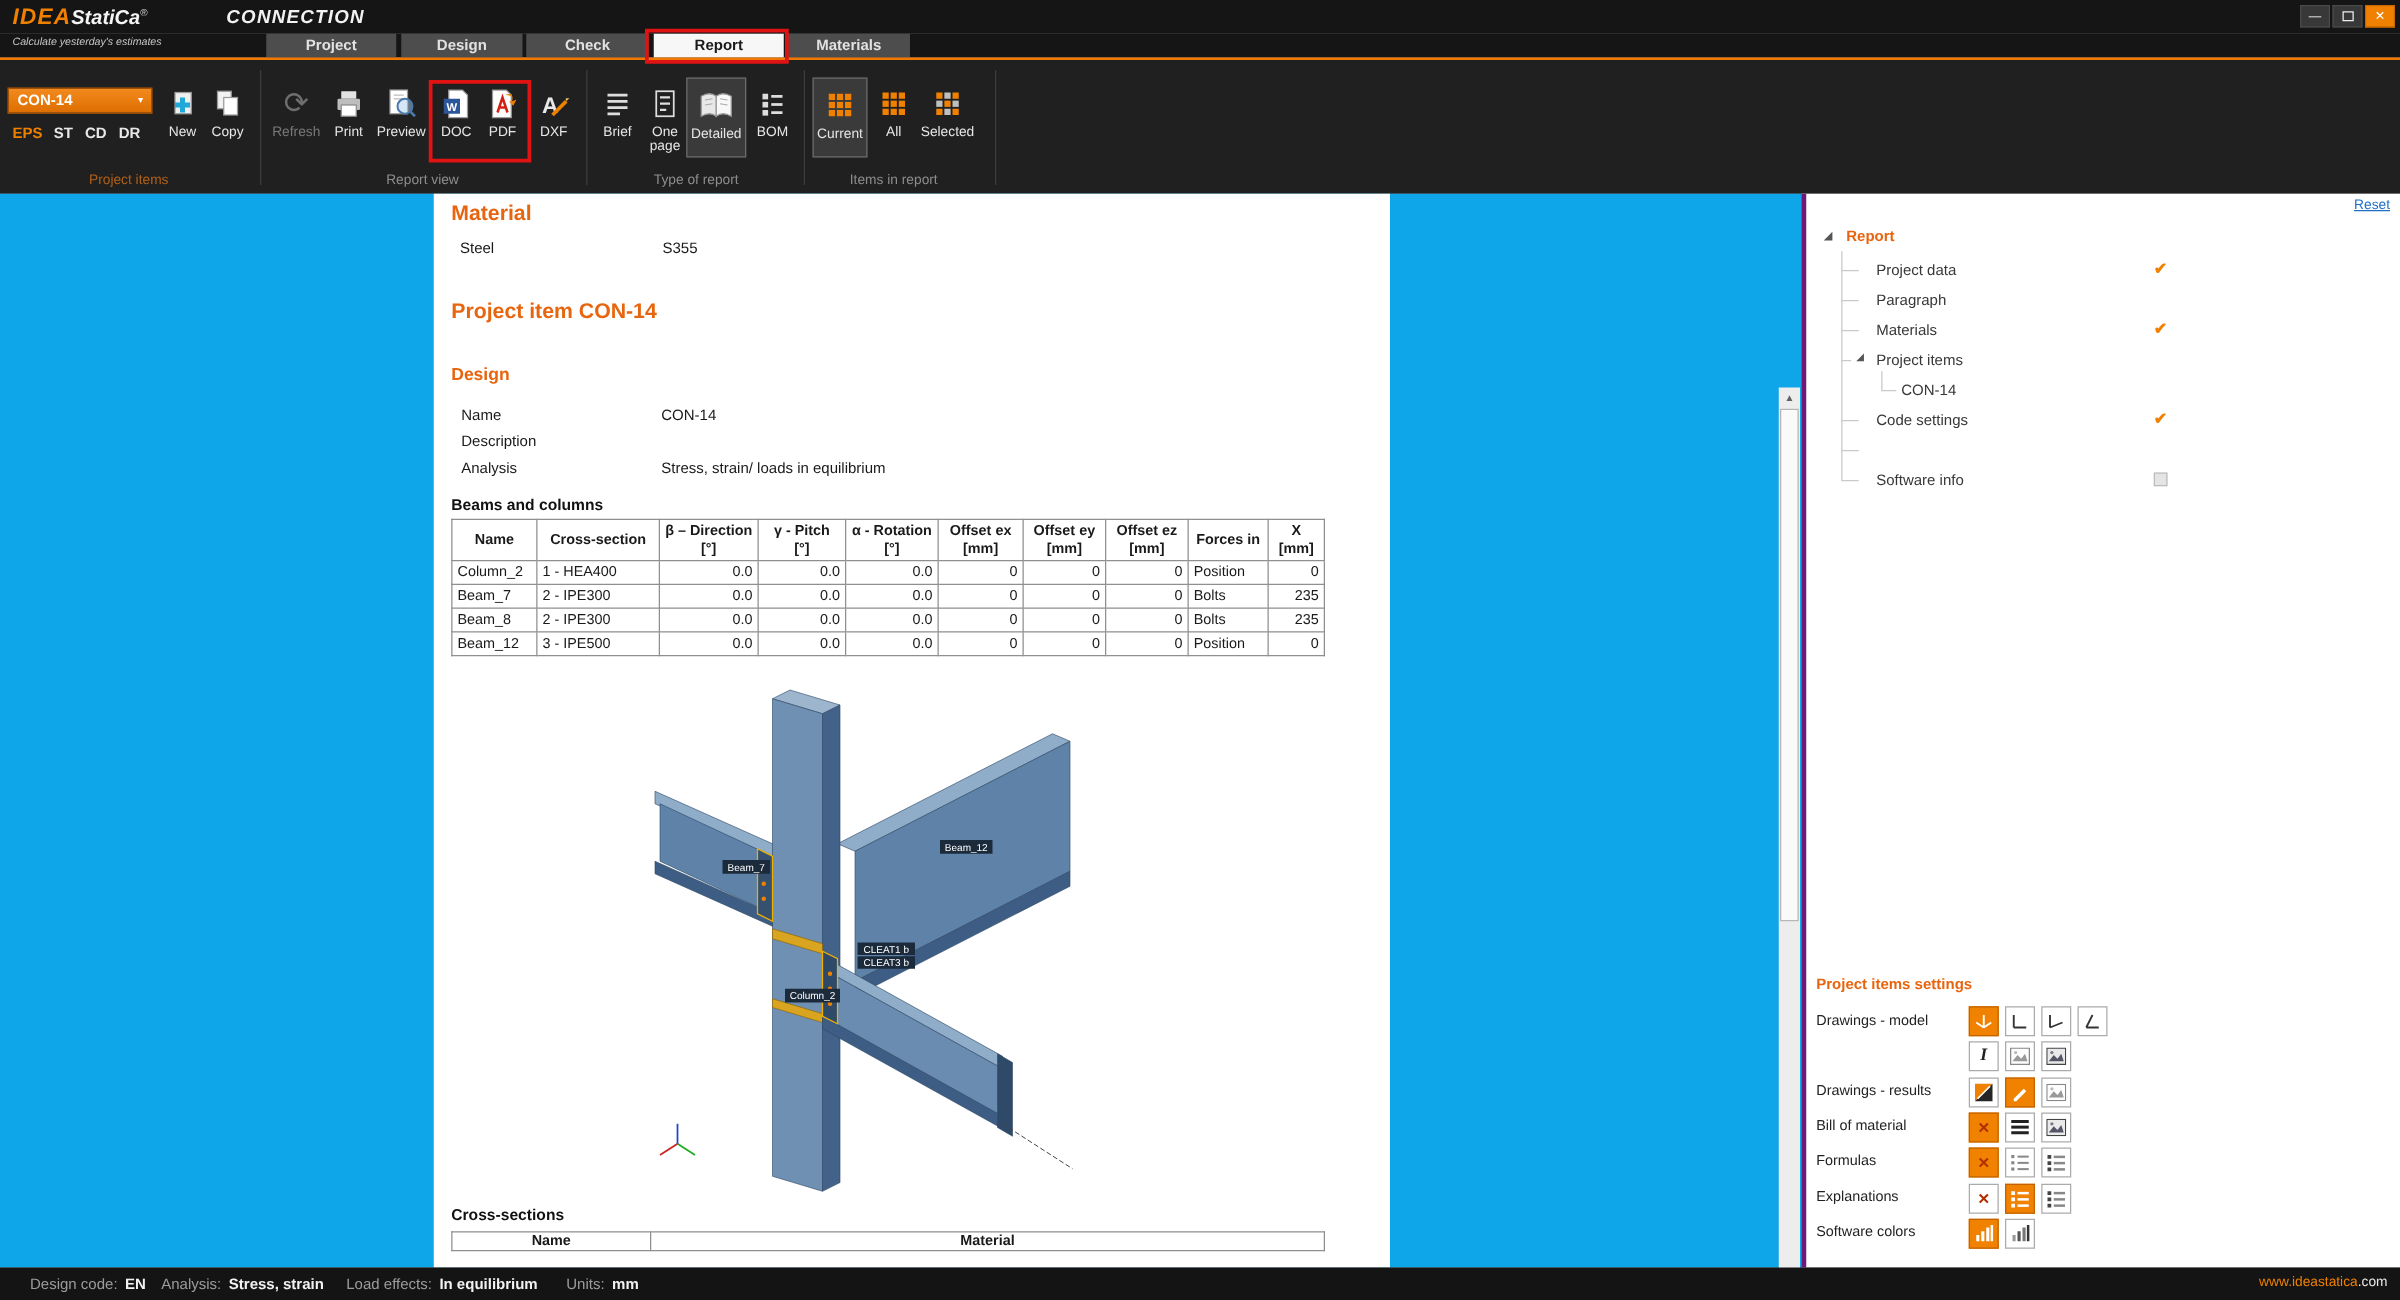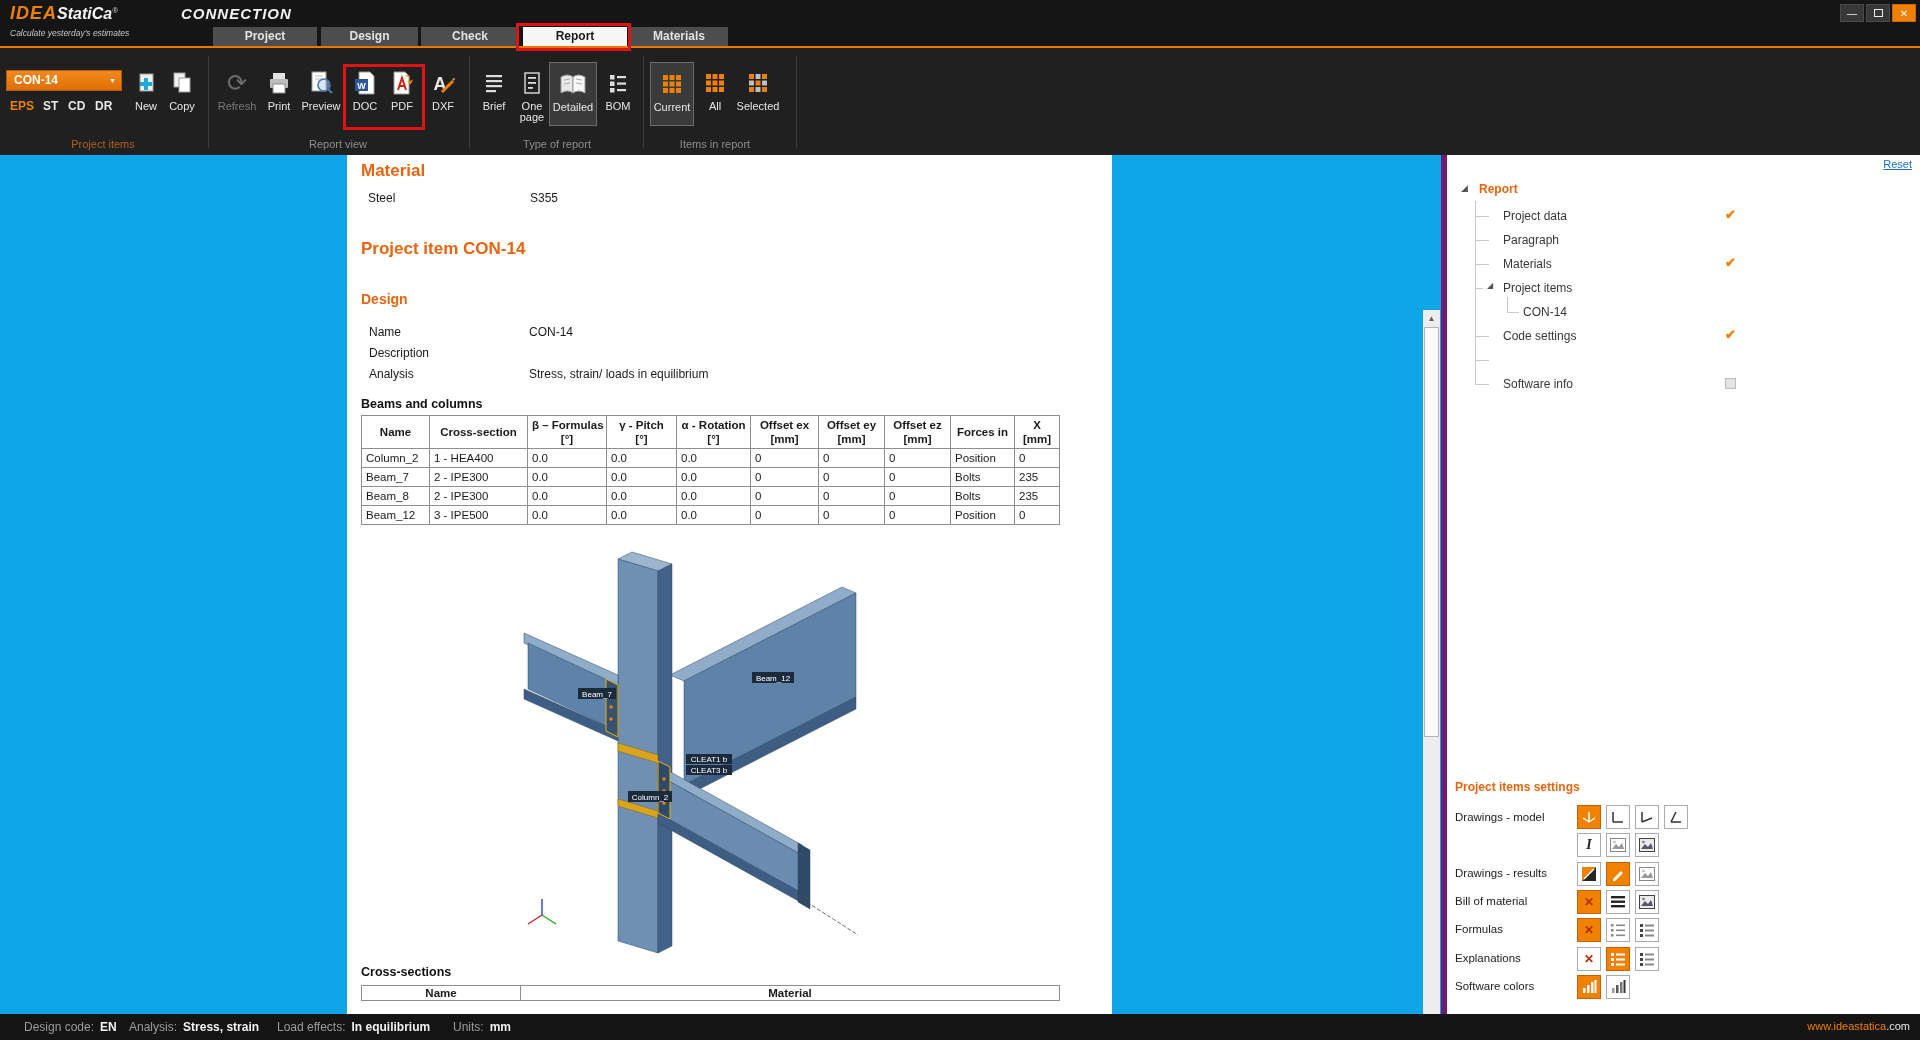--- a/index.html
+++ b/index.html
@@ -47,29 +47,29 @@
 .h1{position:absolute;font-size:17px;font-weight:bold;color:#E8650F;white-space:nowrap}
 .h2{position:absolute;font-size:14px;font-weight:bold;color:#E8650F;white-space:nowrap}
 .h3{position:absolute;font-size:12.5px;font-weight:bold;color:#111;white-space:nowrap}
 .kv-l{position:absolute;font-size:12px;color:#1A1A1A;white-space:nowrap}
 .kv-v{position:absolute;font-size:12px;color:#1A1A1A;white-space:nowrap}
 .rpt-table{border-collapse:collapse;table-layout:fixed;font-size:11.5px;color:#1A1A1A;background:#FFF}
 .rpt-table td,.rpt-table th{border:1px solid #8F8F8F;padding:1px 4px;overflow:hidden;white-space:nowrap}
 .rpt-table th{font-weight:bold;text-align:center}
 .rpt-table td{height:19px}
 .th-wrap{display:flex;flex-direction:column;justify-content:center;min-height:30px;line-height:14px}
-.ta-r{text-align:left}.ta-l{text-align:left}
+.ta-r{text-align:right}.ta-l{text-align:left}
 
 
 #vscroll{position:absolute;left:1423px;top:155px;width:17px;height:859px;background:#EDEDED}
 .scr-arrow{position:absolute;left:0;width:17px;height:17px;display:flex;align-items:center;justify-content:center;font-size:8px;color:#606060}
 .scr-thumb{position:absolute;left:1px;width:15px;background:#FAFAFA;border:1px solid #B5B5B5}
 
 
-#rpanel{position:absolute;left:1441px;top:155px;width:479px;height:859px;background:#FFF;border-left:6px solid #701a75}
+#rpanel{position:absolute;left:1441px;top:155px;width:479px;height:859px;background:#FFF;border-left:4px solid #701a75}
 .reset{position:absolute;right:8px;top:3px;color:#1F6FC4;font-size:11px;text-decoration:underline}
 .tree-root-lb{position:absolute;font-size:12px;font-weight:bold;color:#E8650F;white-space:nowrap}
 .texp{position:absolute;font-size:9px;color:#555}
 .tree-row{position:absolute;left:0;width:100%;height:18px}
 .tlabel{position:absolute;top:2px;font-size:12px;color:#383838;white-space:nowrap}
 .tcheck{position:absolute;top:0;color:#F08000;font-size:13px;font-weight:bold}
 .tbox{position:absolute;width:11px;height:11px;top:3px;background:#E4E4E4;border:1px solid #BDBDBD}
 .gl{position:absolute;background:#C9C9C9}
 .set-h{position:absolute;font-size:12px;font-weight:bold;color:#E8650F}
 .set-lb{position:absolute;font-size:11.5px;color:#222;white-space:nowrap}
@@ -374,21 +374,21 @@
                 </div>
               </th>
           <th>
                 <div class="th-wrap">
                   <div>Cross-section</div>
                   <div></div>
                 </div>
               </th>
           <th>
                 <div class="th-wrap">
-                  <div>β – Formulas</div>
+                  <div>β – Direction</div>
                   <div>[°]</div>
                 </div>
               </th>
           <th>
                 <div class="th-wrap">
                   <div>γ - Pitch</div>
                   <div>[°]</div>
                 </div>
               </th>
           <th>

